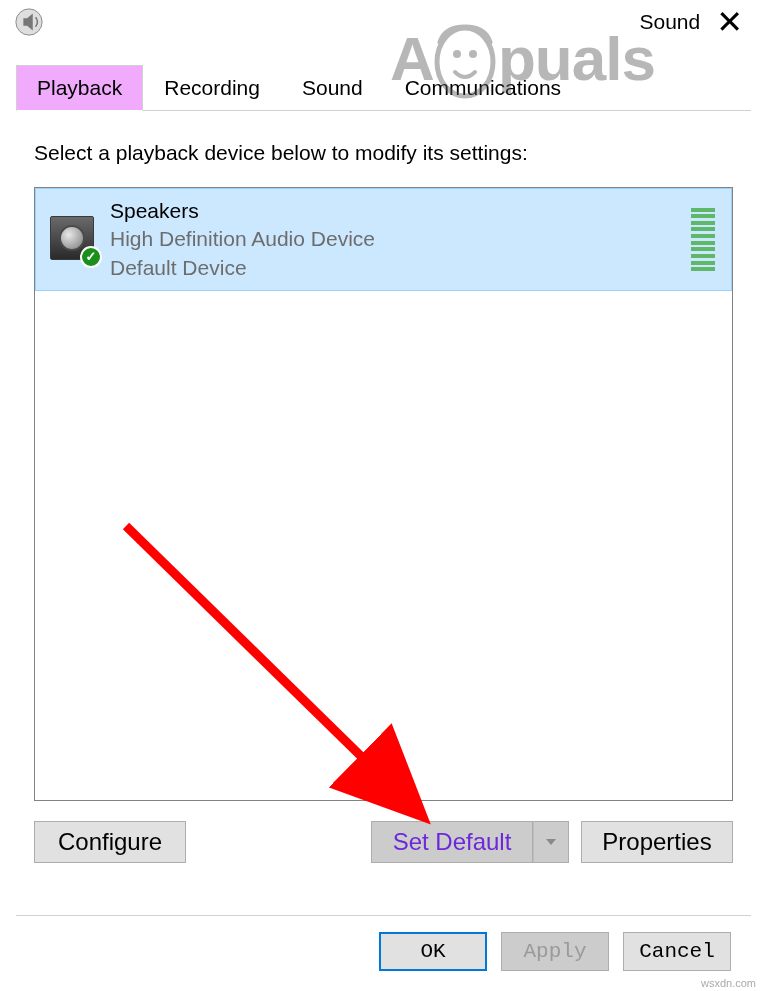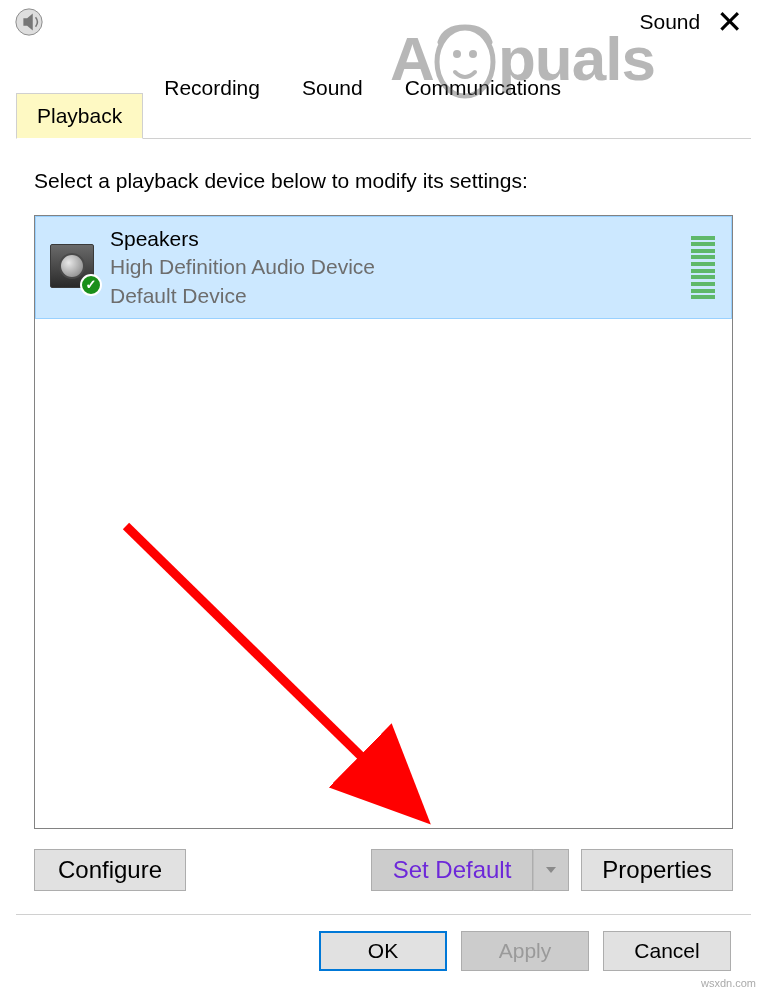--- a/index.html
+++ b/index.html
@@ -61,22 +61,21 @@
       color: #000;
       cursor: pointer;
       border: 1px solid transparent;
       border-bottom: none;
       position: relative;
       top: 1px;
     }
     .tab.active {
       border: 1px solid #d0d0d0;
       border-bottom: 1px solid #fff;
-      background: #fef9c3;
-      margin-top: 28px;
+      background: #f0abfc;
     }
     .tab-content {
       padding: 30px 34px 18px 34px;
       flex: 1;
       display: flex;
       flex-direction: column;
     }
     .instruction {
       font-size: 21px;
       color: #000;
@@ -197,27 +196,27 @@
     .btn-properties { width: 152px; }
     .footer {
       border-top: 1px solid #d0d0d0;
       padding: 16px 20px 20px 0;
       display: flex;
       justify-content: flex-end;
       gap: 14px;
       margin: 0 16px;
     }
     .btn-footer {
-      width: 128px;
+      width: 108px;
       font-size: 21px;
       padding: 6px 12px;
       border: 1px solid #adadad;
       background: #e1e1e1;
       cursor: pointer;
-      font-family: Liberation Sans, sans-serif;
+      font-family: Liberation Mono, monospace;
       text-align: center;
     }
     .btn-footer.primary {
       border: 2px solid #0078d7;
     }
     .btn-footer.disabled {
       background: #cccccc;
       color: #9a9a9a;
       cursor: default;
     }

